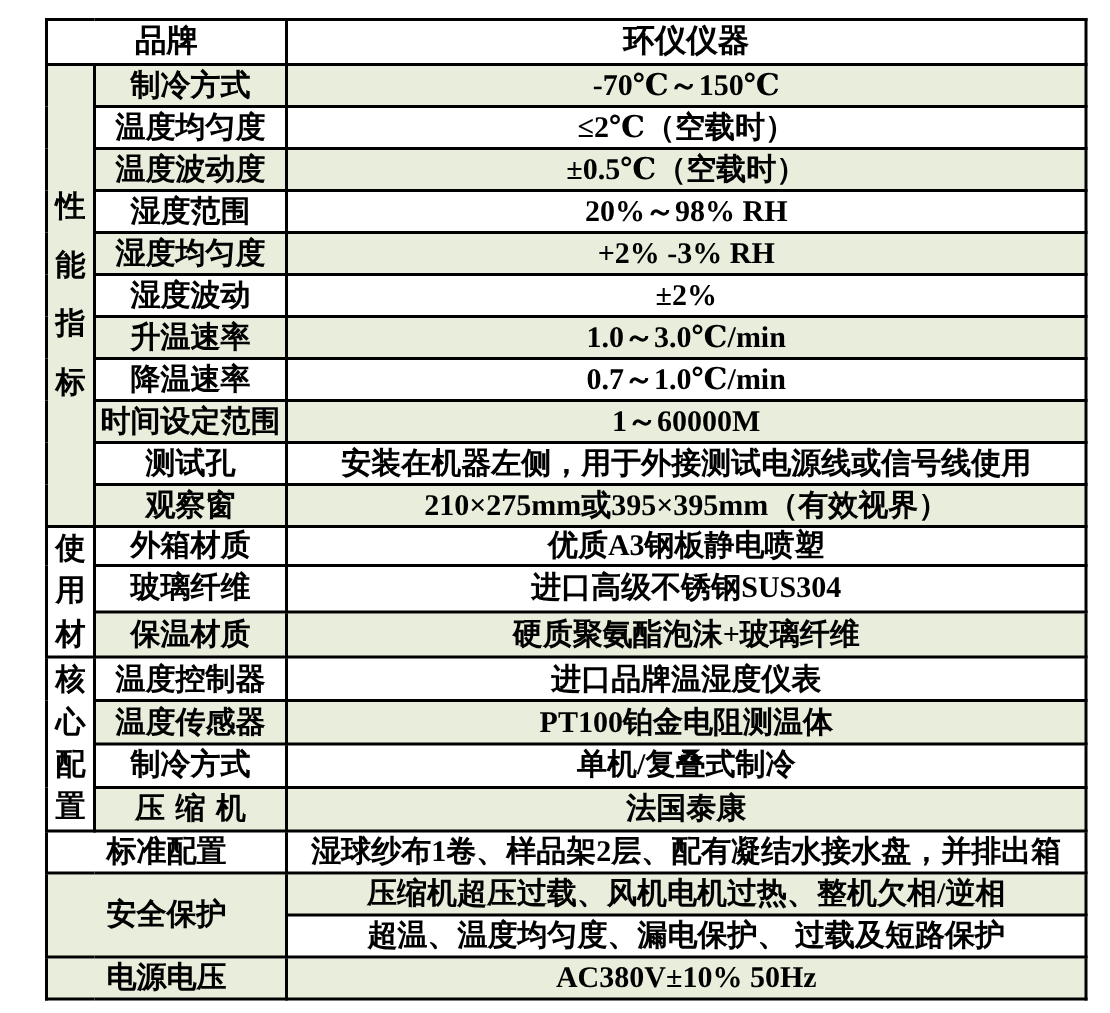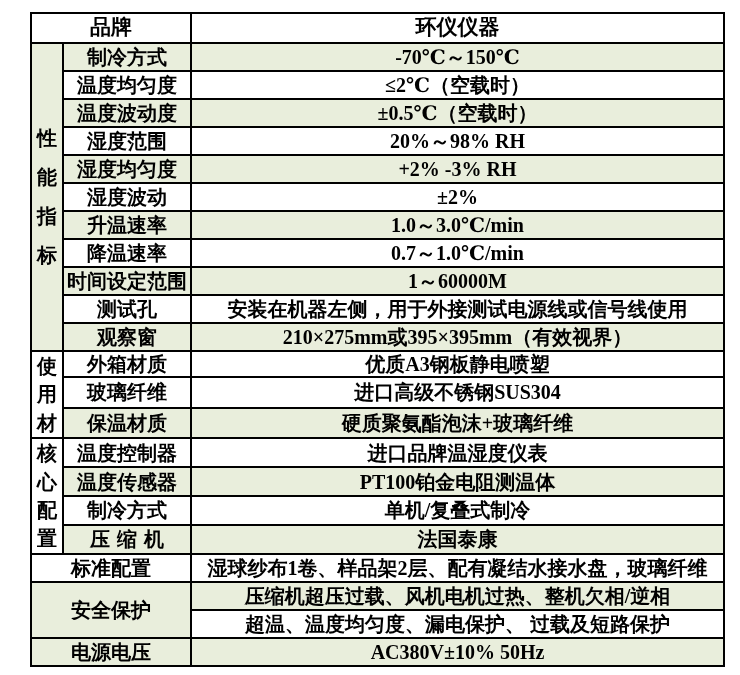--- a/index.html
+++ b/index.html
@@ -127,21 +127,21 @@
       <tr>
         <td class="bg-white">制冷方式</td>
         <td class="bg-white">单机/复叠式制冷</td>
       </tr>
       <tr>
         <td class="bg-green ls-wide">压缩机</td>
         <td class="bg-green">法国泰康</td>
       </tr>
       <tr>
         <td colspan="2" class="bg-white">标准配置</td>
-        <td class="bg-white">湿球纱布1卷、样品架2层、配有凝结水接水盘，玻璃纤维</td>
+        <td class="bg-white">湿球纱布1卷、样品架2层、配有凝结水接水盘，并排出箱</td>
       </tr>
       <tr>
         <td colspan="2" rowspan="2" class="bg-green">安全保护</td>
         <td class="bg-green">压缩机超压过载、风机电机过热、整机欠相/逆相</td>
       </tr>
       <tr>
         <td class="bg-white">超温、温度均匀度、漏电保护、 过载及短路保护</td>
       </tr>
       <tr>
         <td colspan="2" class="bg-green">电源电压</td>

